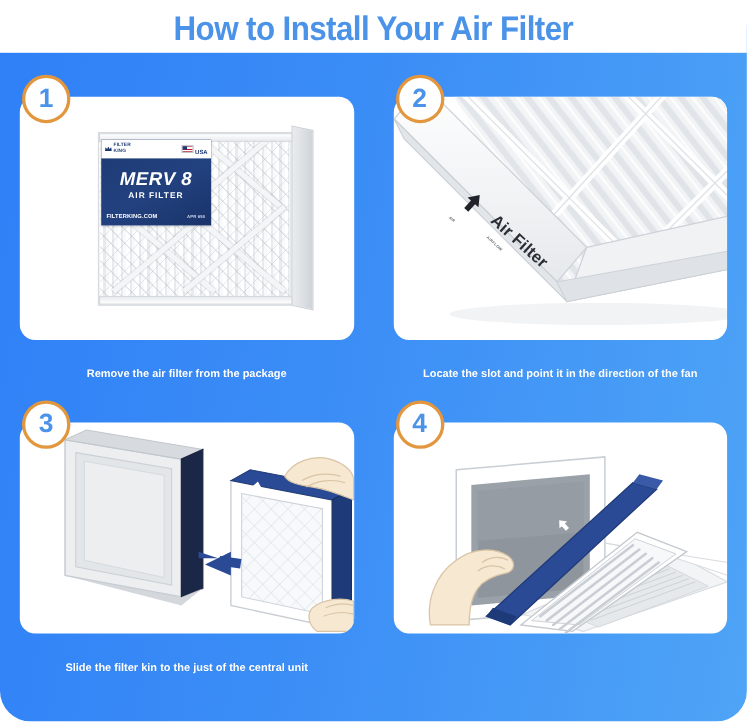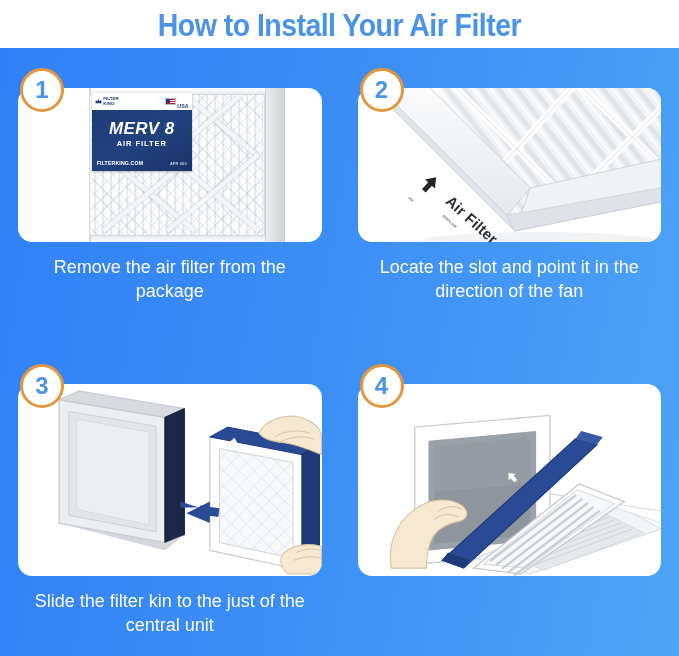--- a/index.html
+++ b/index.html
@@ -12,20 +12,21 @@
     overflow: hidden;
     font-family: "Liberation Sans", sans-serif;
     background: #ffffff;
   }
   .poster {
     position: relative;
     width: 679px;
     height: 656px;
     background: linear-gradient(100deg, #2f80f7 0%, #3b8df6 45%, #4ea4f6 100%);
     box-sizing: border-box;
+    border-radius: 28px;
   }
   
   .header-band {
     position: absolute;
     left: 0; top: 0;
     width: 679px;
     height: 48px;
     background: #ffffff;
     display: flex;
     align-items: center;
@@ -63,21 +64,21 @@
   .step-r1 { padding: 40px 18px 0 18px; }
   .step-r2 { padding: 32px 18px 0 18px; }
 
   .card {
     position: relative;
     width: 100%;
     background: #ffffff;
     border-radius: 14px;
     overflow: hidden;
   }
-  .card-r1 { height: 154px; }
+  .card-r1 { height: 221px; }
   .card-r2 { height: 192px; }
 
   .badge {
     position: absolute;
     width: 44px;
     height: 44px;
     border-radius: 50%;
     background: #ffffff;
     border: 3px solid #e2963d;
     box-sizing: border-box;
@@ -87,25 +88,25 @@
     color: #4b93e8;
     font-size: 24px;
     font-weight: bold;
     z-index: 5;
   }
   .badge-r1 { left: 20px; top: 20px; }
   .badge-r2 { left: 20px; top: 12px; }
 
   .caption {
     color: #ffffff;
-    font-size: 18px;
-    font-weight: normal;
+    font-size: 10px;
+    font-weight: bold;
     text-align: center;
     line-height: 1.35;
-    margin-top: 13px;
+    margin-top: 25px;
     max-width: 290px;
     text-shadow: 0 0 1px rgba(0,0,0,0.08);
   }
 
   
   .photo-stage {
     position: absolute;
     inset: 0;
     display: flex;
     align-items: center;

